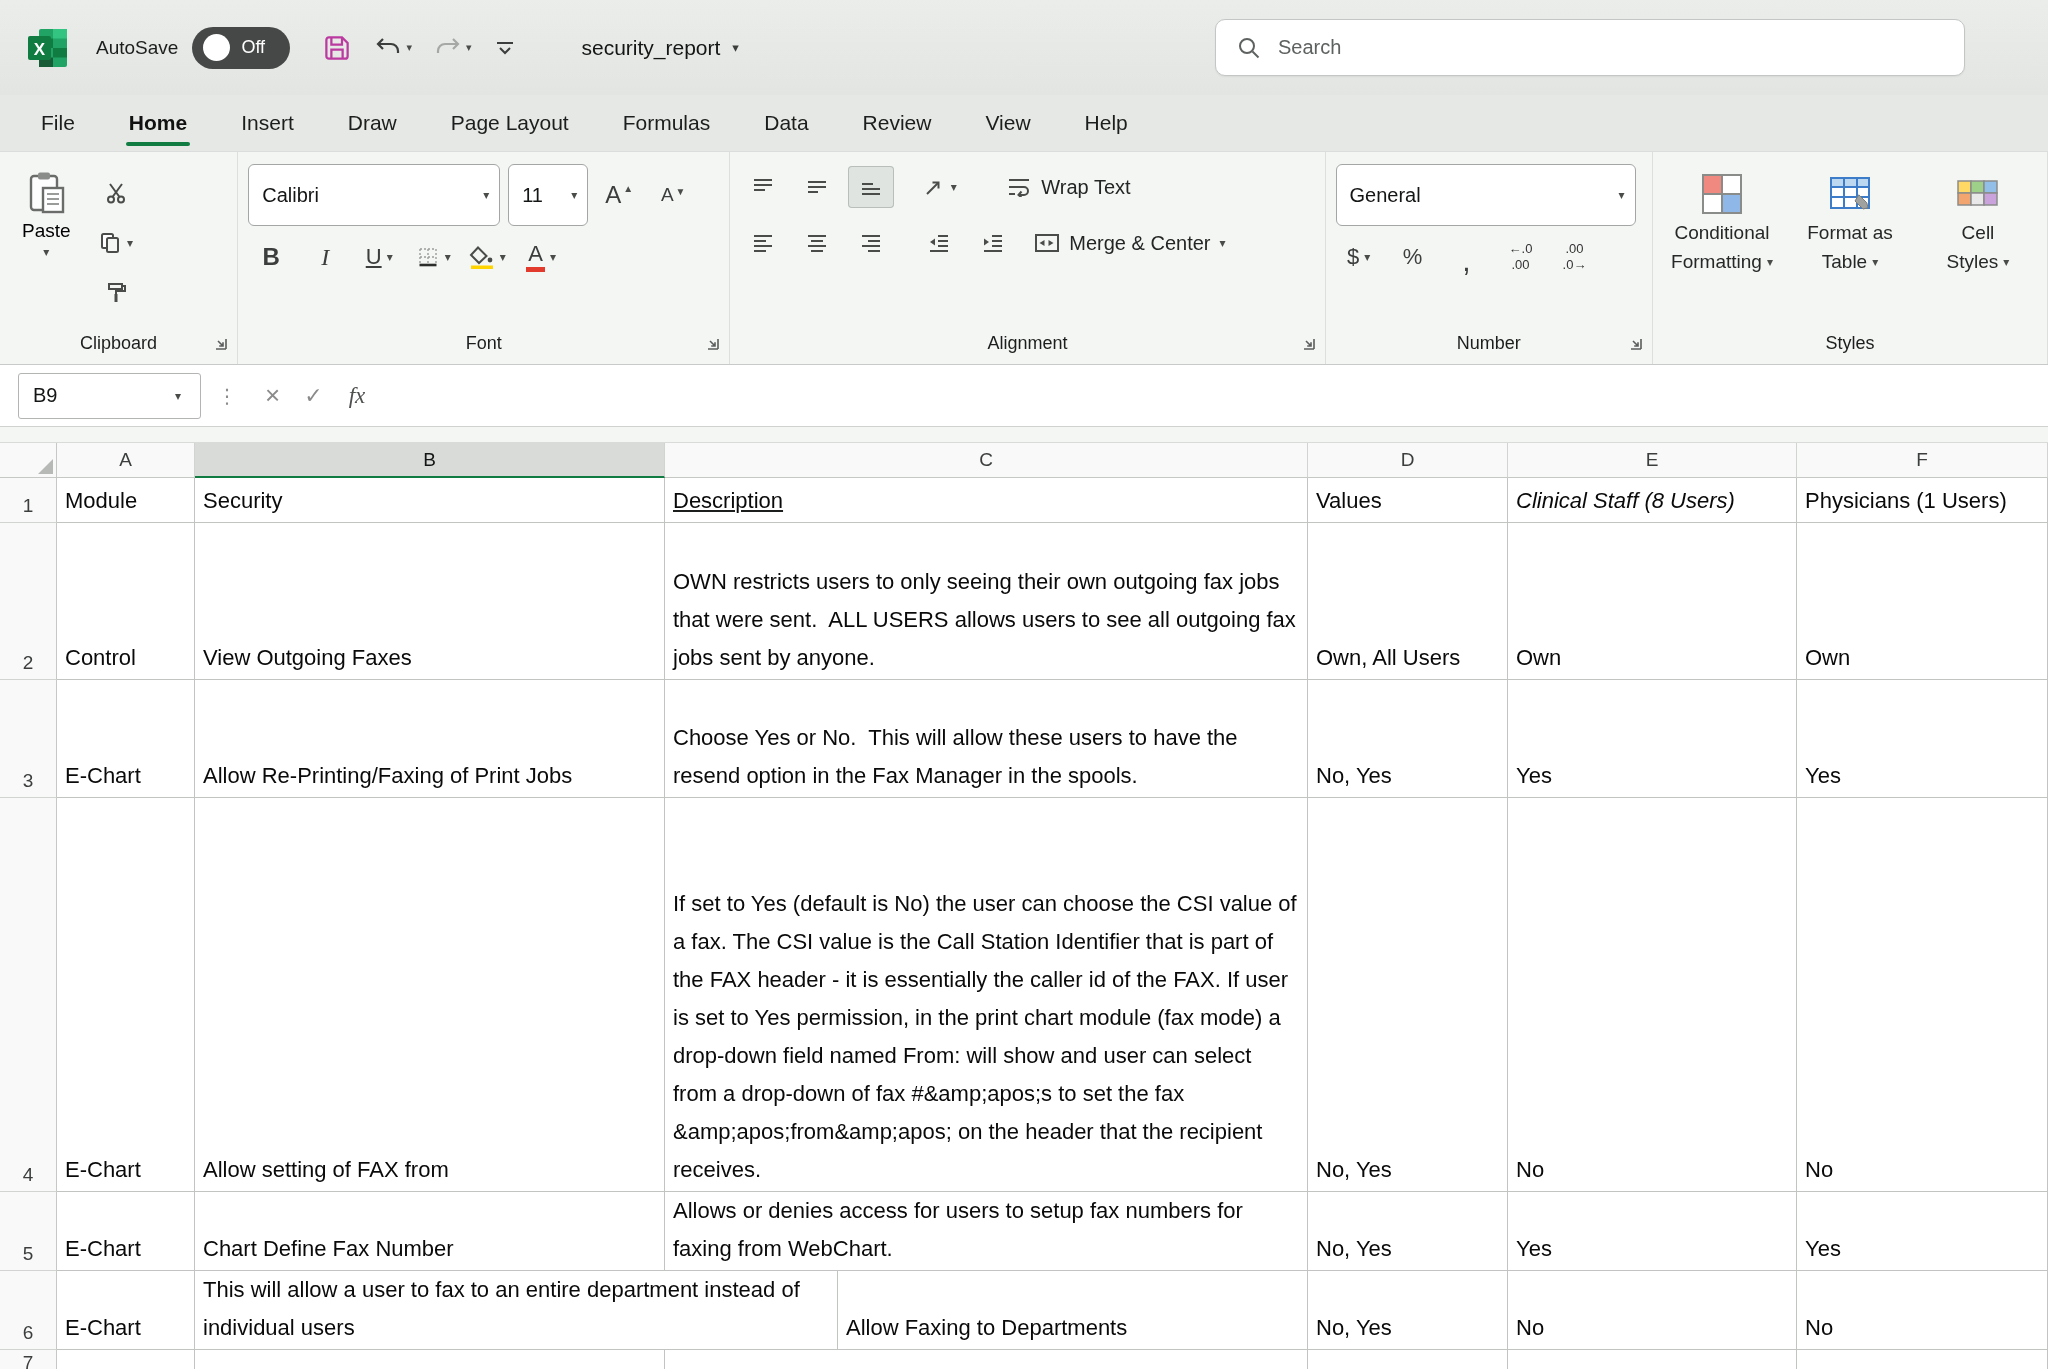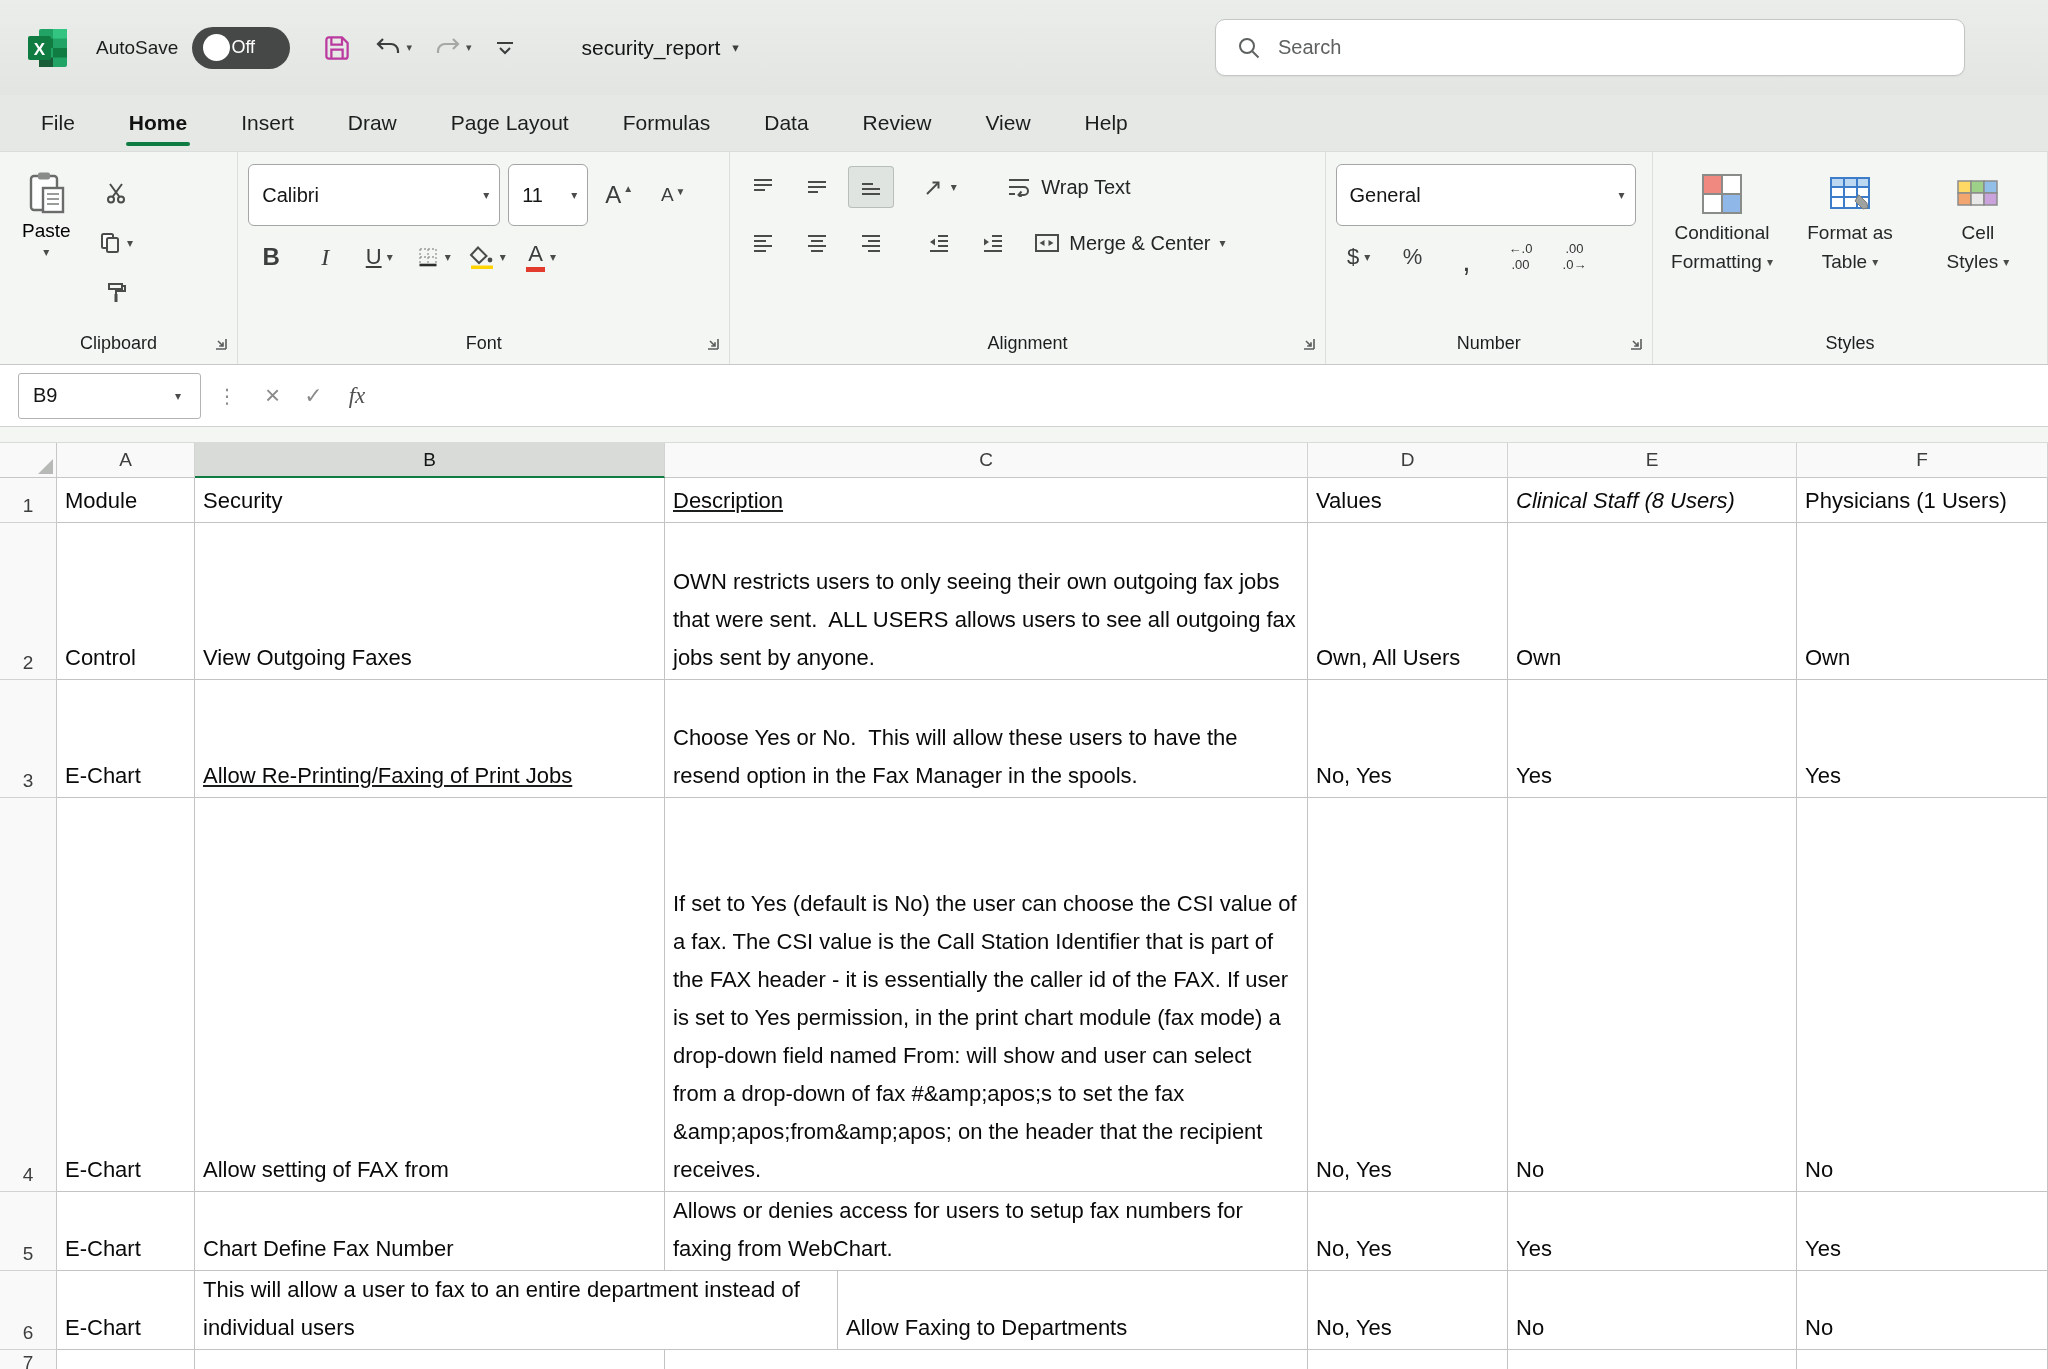--- a/index.html
+++ b/index.html
@@ -4,21 +4,21 @@
 <style>
   *{box-sizing:border-box;margin:0;padding:0}
   html,body{width:2048px;height:1369px;overflow:hidden;background:#fff;
     font-family:"Liberation Sans",sans-serif;color:#1c1e1d;-webkit-font-smoothing:antialiased}
 
   
   .titlebar{height:95px;background:linear-gradient(#eaedea,#e2e5e2);display:flex;align-items:center;position:relative;padding-left:26px}
   .appicon{width:44px;height:44px;margin-right:26px;flex:0 0 auto}
   .autosave{display:flex;align-items:center;gap:14px}
   .autosave-label{font-size:19px;color:#1c1e1d}
-  .toggle{width:98px;height:42px;border-radius:21px;background:#454846;display:flex;align-items:center;padding:0 11px;gap:1px;cursor:pointer}
+  .toggle{width:98px;height:42px;border-radius:21px;background:#454846;display:flex;align-items:center;padding:0 11px;gap:11px;cursor:pointer}
   .knob{width:27px;height:27px;border-radius:50%;background:#fff}
   .toggle-label{color:#fff;font-size:18px}
   .qat{display:flex;align-items:center;margin-left:26px;gap:10px}
   .qbtn{display:flex;align-items:center;gap:4px;padding:6px 6px;border-radius:4px}
   .qbtn .caret{font-size:11px;color:#4a4c4a}
   .doc-title{margin-left:58px;display:flex;align-items:center;gap:12px;font-size:21px;color:#141615}
   .doc-title .caret{font-size:13px;color:#3c3e3d}
   .search{position:absolute;left:1215px;top:19px;width:750px;height:57px;background:#fff;border:1px solid #c3c6c4;border-radius:10px;display:flex;align-items:center;padding:0 20px;gap:16px;box-shadow:0 1px 2px rgba(0,0,0,.06)}
   .search-text{font-size:20px;color:#5d615f}
 
@@ -507,21 +507,21 @@
         </div>
         <div class="cell" style="width: 251px;">
           <span class="celltext">Own</span>
         </div>
       </div>
       <div class="srow" style="height: 118px;">
         <div class="rowhead">3</div>
         <div class="cell" style="width: 138px;">
           <span class="celltext">E-Chart</span>
         </div>
-        <div class="cell" style="width: 470px; text-decoration: underline;">
+        <div class="cell" style="width: 470px;">
           <span class="celltext">Allow Re-Printing/Faxing of Print Jobs</span>
         </div>
         <div class="cell wrap" style="width: 643px;">
           <span class="celltext">Choose Yes or No.  This will allow these users to have the resend option in the Fax Manager in the spools.</span>
         </div>
         <div class="cell" style="width: 200px;">
           <span class="celltext">No, Yes</span>
         </div>
         <div class="cell" style="width: 289px;">
           <span class="celltext">Yes</span>

